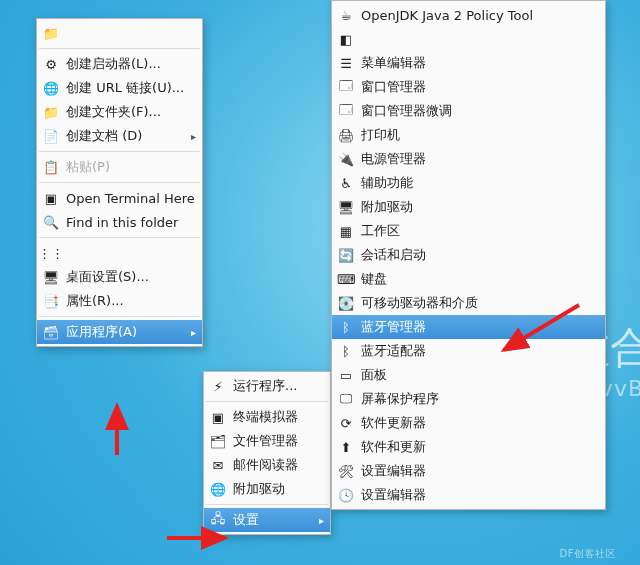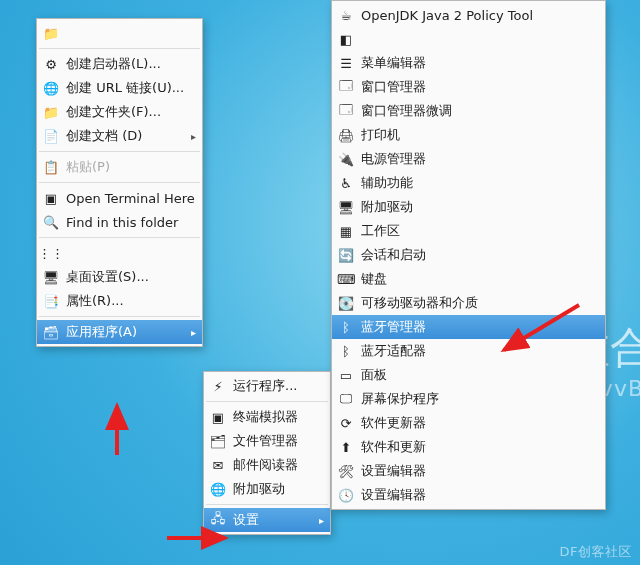--- a/index.html
+++ b/index.html
@@ -40,22 +40,22 @@
   .ico {
     width: 16px; height: 16px; margin-right: 7px;
     display: inline-flex; align-items: center; justify-content: center;
     font-size: 13px; flex-shrink: 0;
   }
   .arrow {
     position: absolute; pointer-events: none;
   }
   .arrow svg { overflow: visible; }
   .watermark {
-    position: absolute; right: 8px; bottom: 4px;
-    color: rgba(255,255,255,0.55); font-size: 13px; letter-spacing: .5px;
+    position: absolute; right: 24px; bottom: 4px;
+    color: rgba(255,255,255,0.55); font-size: 10px; letter-spacing: .5px;
   }
   .bgtext {
     position: absolute; right: -12px; top: 320px;
     color: rgba(255,255,255,0.7); font-size: 42px; font-weight: 300;
   }
   .bgtext2 {
     position: absolute; right: -4px; top: 376px;
     color: rgba(255,255,255,0.55); font-size: 22px; letter-spacing: 1px;
   }
 </style>

